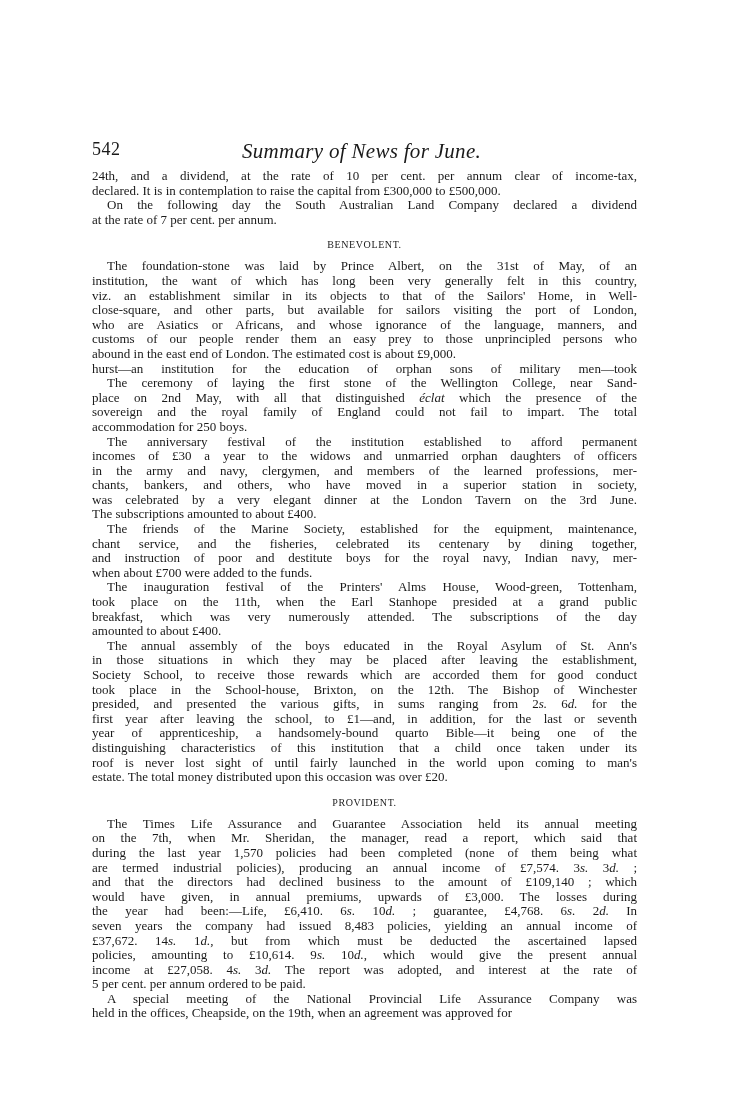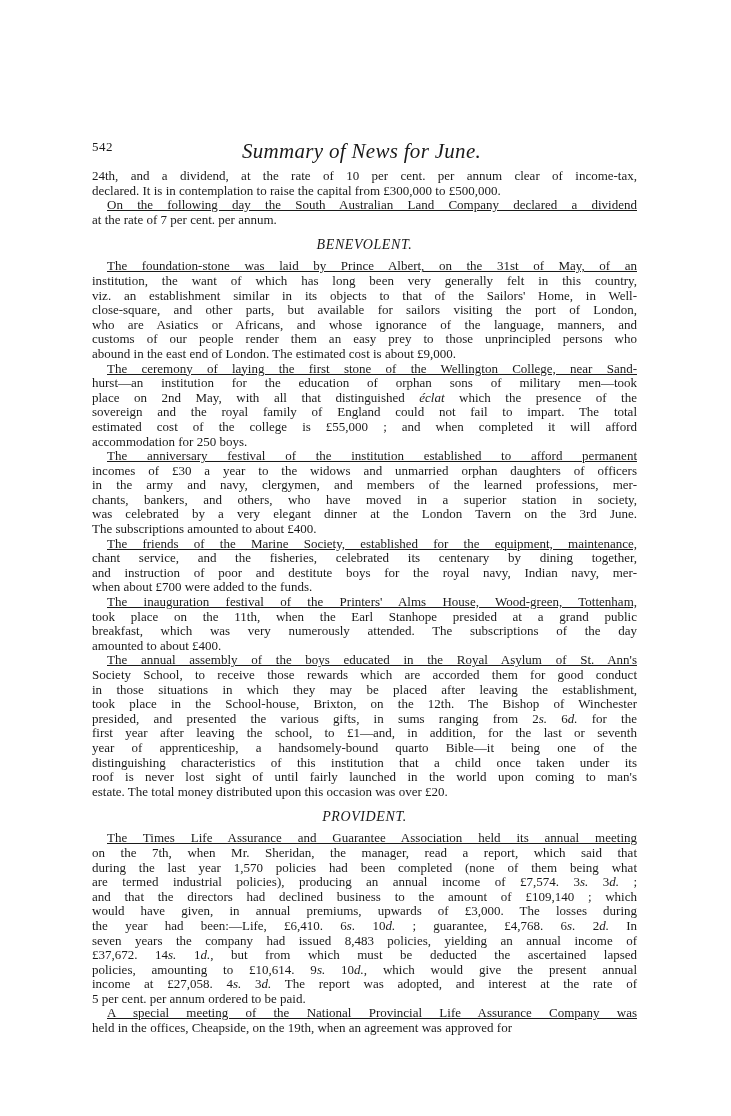--- a/index.html
+++ b/index.html
@@ -1,25 +1,25 @@
 <!DOCTYPE html>
 <html><head>
   <meta charset="utf-8">
   <style>
     html, body { margin: 0; padding: 0; background: #ffffff; }
     body { width: 731px; height: 1116px; overflow: hidden; position: relative; color: #1a1a1a;
            font-family: "Liberation Serif", "DejaVu Serif", serif; }
     .page { position: absolute; left: 92px; top: 139px; width: 545px; }
     .running-head { position: relative; height: 20px; margin-bottom: 10px; }
-    .page-number { position: absolute; left: 0; top: 0; font-size: 13px; letter-spacing: 0.5px; }
+    .page-number { position: absolute; left: 0; top: 0; font-size: 18px; letter-spacing: 0.5px; }
     .running-title { position: absolute; left: 150px; top: 0; font-size: 21px; font-style: italic; letter-spacing: 0.3px; }
     .line { font-size: 13px; line-height: 14.6px; white-space: nowrap; text-align: justify; text-align-last: justify; display: block; height: 14.6px; }
     .line.last { text-align-last: left; }
-    .line.indent { padding-left: 15px; text-decoration: underline; }
-    .heading { text-align: center; font-size: 14px; letter-spacing: 0.6px; margin: 10px 0 6px 0; height: 16px; line-height: 16px; font-style: italic; }
+    .line.indent { padding-left: 15px; }
+    .heading { text-align: center; font-size: 10px; letter-spacing: 0.6px; margin: 10px 0 6px 0; height: 16px; line-height: 16px; }
     .para { margin: 0; }
     .section { margin: 0; }
     em { font-style: italic; }
   </style>
 </head>
 <body>
 
 <div class="page">
   <div class="running-head">
     <span class="page-number">542</span>
@@ -42,25 +42,24 @@
         <div class="para">
           <span class="line indent">The foundation-stone was laid by Prince Albert, on the 31st of May, of an</span>
           <span class="line">institution, the want of which has long been very generally felt in this country,</span>
           <span class="line">viz. an establishment similar in its objects to that of the Sailors' Home, in Well-</span>
           <span class="line">close-square, and other parts, but available for sailors visiting the port of London,</span>
           <span class="line">who are Asiatics or Africans, and whose ignorance of the language, manners, and</span>
           <span class="line">customs of our people render them an easy prey to those unprincipled persons who</span>
           <span class="line last">abound in the east end of London. The estimated cost is about £9,000.</span>
         </div>
         <div class="para">
+          <span class="line">hurst—an institution for the education of orphan sons of military men—took</span>
           <span class="line indent">The ceremony of laying the first stone of the Wellington College, near Sand-</span>
-          <span class="line">hurst—an institution for the education of orphan sons of military men—took</span>
           <span class="line">place on 2nd May, with all that distinguished <em>éclat</em> which the presence of the</span>
           <span class="line">sovereign and the royal family of England could not fail to impart. The total</span>
-          <span class="line">estimated cost of the college is £55,000 ; and when completed it will afford</span>
           <span class="line last">accommodation for 250 boys.</span>
         </div>
         <div class="para">
           <span class="line indent">The anniversary festival of the institution established to afford permanent</span>
           <span class="line">incomes of £30 a year to the widows and unmarried orphan daughters of officers</span>
           <span class="line">in the army and navy, clergymen, and members of the learned professions, mer-</span>
           <span class="line">chants, bankers, and others, who have moved in a superior station in society,</span>
           <span class="line">was celebrated by a very elegant dinner at the London Tavern on the 3rd June.</span>
           <span class="line last">The subscriptions amounted to about £400.</span>
         </div>
@@ -71,22 +70,22 @@
           <span class="line last">when about £700 were added to the funds.</span>
         </div>
         <div class="para">
           <span class="line indent">The inauguration festival of the Printers' Alms House, Wood-green, Tottenham,</span>
           <span class="line">took place on the 11th, when the Earl Stanhope presided at a grand public</span>
           <span class="line">breakfast, which was very numerously attended. The subscriptions of the day</span>
           <span class="line last">amounted to about £400.</span>
         </div>
         <div class="para">
           <span class="line indent">The annual assembly of the boys educated in the Royal Asylum of St. Ann's</span>
+          <span class="line">in those situations in which they may be placed after leaving the establishment,</span>
           <span class="line">Society School, to receive those rewards which are accorded them for good conduct</span>
-          <span class="line">in those situations in which they may be placed after leaving the establishment,</span>
           <span class="line">took place in the School-house, Brixton, on the 12th. The Bishop of Winchester</span>
           <span class="line">presided, and presented the various gifts, in sums ranging from 2<em>s.</em> 6<em>d.</em> for the</span>
           <span class="line">first year after leaving the school, to £1—and, in addition, for the last or seventh</span>
           <span class="line">year of apprenticeship, a handsomely-bound quarto Bible—it being one of the</span>
           <span class="line">distinguishing characteristics of this institution that a child once taken under its</span>
           <span class="line">roof is never lost sight of until fairly launched in the world upon coming to man's</span>
           <span class="line last">estate. The total money distributed upon this occasion was over £20.</span>
         </div>
       </div>
       <div class="section">

